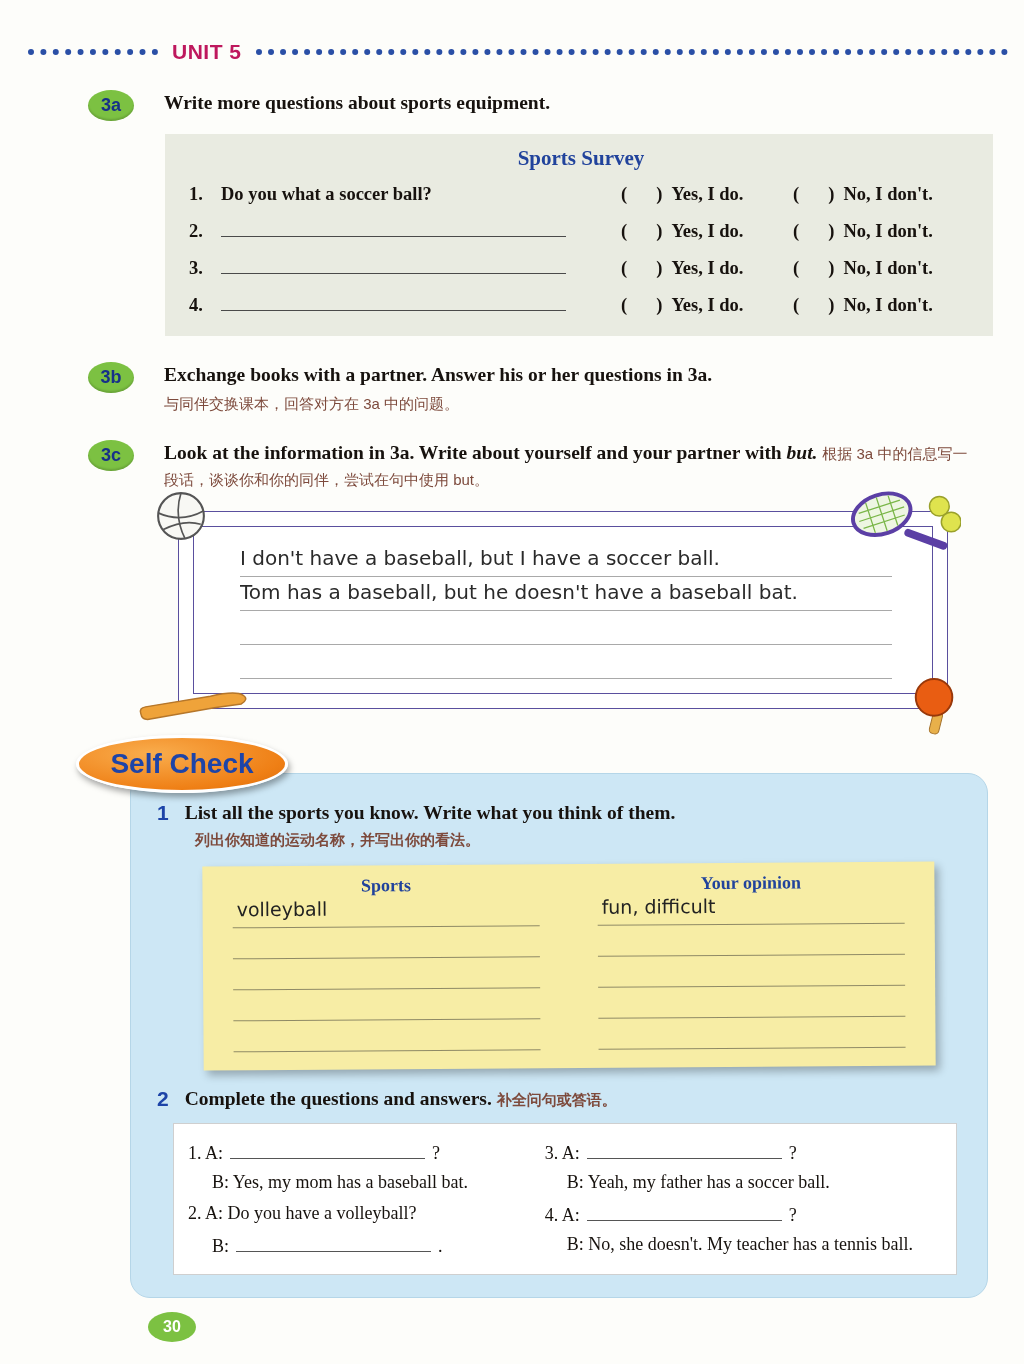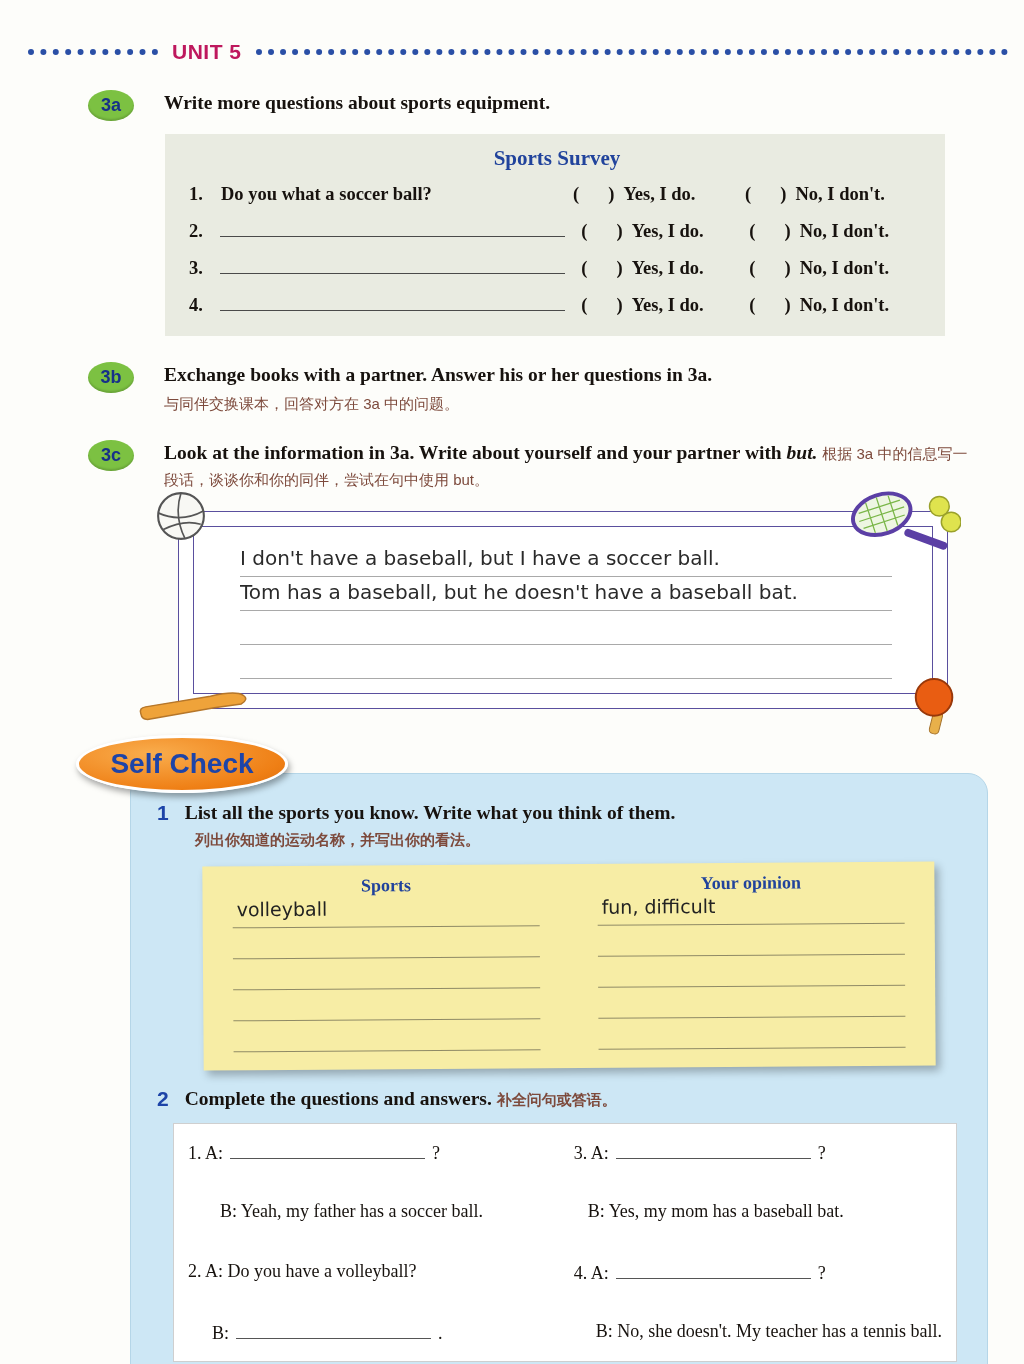--- a/index.html
+++ b/index.html
@@ -18,21 +18,21 @@
   .badge { flex:0 0 auto; width:46px; height:31px; background:#7cc142; border-radius:50%;
            display:flex; align-items:center; justify-content:center; color:#173089;
            font-family:"Liberation Sans", sans-serif; font-weight:bold; font-size:18px;
            box-shadow:inset 0 -2px 2px rgba(0,0,0,.15); }
   .sec-title { font-size:19.5px; font-weight:bold; line-height:1.35; }
   .zh { font-size:15px; color:#7d4a3c; margin-top:7px; font-family:"Liberation Sans", sans-serif; }
   .zh-inline { font-weight:normal; font-size:15px; color:#7d4a3c; font-family:"Liberation Sans", sans-serif; }
   .but { font-style:italic; }
 
   
-  .survey { margin:13px 79px 0 165px; background:#e9ebe1; padding:12px 20px 20px 24px; }
+  .survey { margin:13px 31px 0 165px; background:#e9ebe1; padding:12px 20px 20px 24px; }
   .survey-title { text-align:center; color:#21439c; font-size:21px; font-weight:bold; margin-bottom:4px; }
   .survey-row { display:flex; align-items:baseline; margin-top:13px; font-size:18.5px; font-weight:bold; }
   .q-num { width:32px; }
   .q-area { flex:1; padding-right:16px; }
   .q-blank { display:inline-block; width:345px; max-width:100%; border-bottom:1.5px solid #4a4a4a; height:1.02em; vertical-align:baseline; }
   .opt { width:172px; display:flex; align-items:baseline; gap:8px; }
   .opt.no { width:180px; }
   .paren { letter-spacing:1px; }
 
   
@@ -65,21 +65,21 @@
           padding:10px 30px 18px; transform:rotate(-.4deg); }
   .note-row { display:flex; gap:58px; }
   .note-col { flex:1; }
   .note-h { text-align:center; color:#21439c; font-size:18px; font-weight:bold; }
   .note-cell { border-bottom:1.5px solid #8f8a66; height:31px; font-family:"DejaVu Sans", sans-serif;
                font-size:19px; color:#222; padding:1px 0 0 4px; white-space:nowrap; overflow:hidden; }
 
   
   .item2-head { margin-top:18px; }
   .qa-box { margin:12px 2px 0 16px; background:#fff; border:1px solid #cfcfcf; padding:12px 14px 14px 14px; }
-  .qa-grid { display:grid; grid-template-columns:46% 54%;gap:29px; }
+  .qa-grid { display:grid; grid-template-columns:46% 54%; }
   .qa-line { font-size:18px; height:31px; display:flex; align-items:baseline; gap:7px; padding-top:5px; white-space:nowrap; overflow:hidden; }
   .qa-line.answer { padding-left:24px; }
   .qa-line.rightcol { padding-left:10px; }
   .qa-line.rightcol.answer { padding-left:32px; }
   .qa-blank { display:inline-block; width:195px; border-bottom:1px solid #555; height:1em; }
 
   
   .page-badge { margin:14px 0 0 148px; width:48px; height:30px; background:#7cc142; border-radius:50%;
                 display:flex; align-items:center; justify-content:center; color:#fff;
                 font-family:"Liberation Sans", sans-serif; font-weight:bold; font-size:16px; }
@@ -257,22 +257,22 @@
               <span>1. A:</span>
               <span class="qa-blank"></span>
               <span>?</span>
             </div>
           <div class="qa-line rightcol">
               <span>3. A:</span>
               <span class="qa-blank"></span>
               <span>?</span>
             </div>
 
+          <div class="qa-line answer">B: Yes, my mom has a baseball bat.</div>
           <div class="qa-line rightcol answer">B: Yeah, my father has a soccer ball.</div>
-          <div class="qa-line answer">B: Yes, my mom has a baseball bat.</div>
 
           <div class="qa-line">2. A: Do you have a volleyball?</div>
           <div class="qa-line rightcol">
               <span>4. A:</span>
               <span class="qa-blank"></span>
               <span>?</span>
             </div>
 
           <div class="qa-line answer">
               <span>B:</span>

